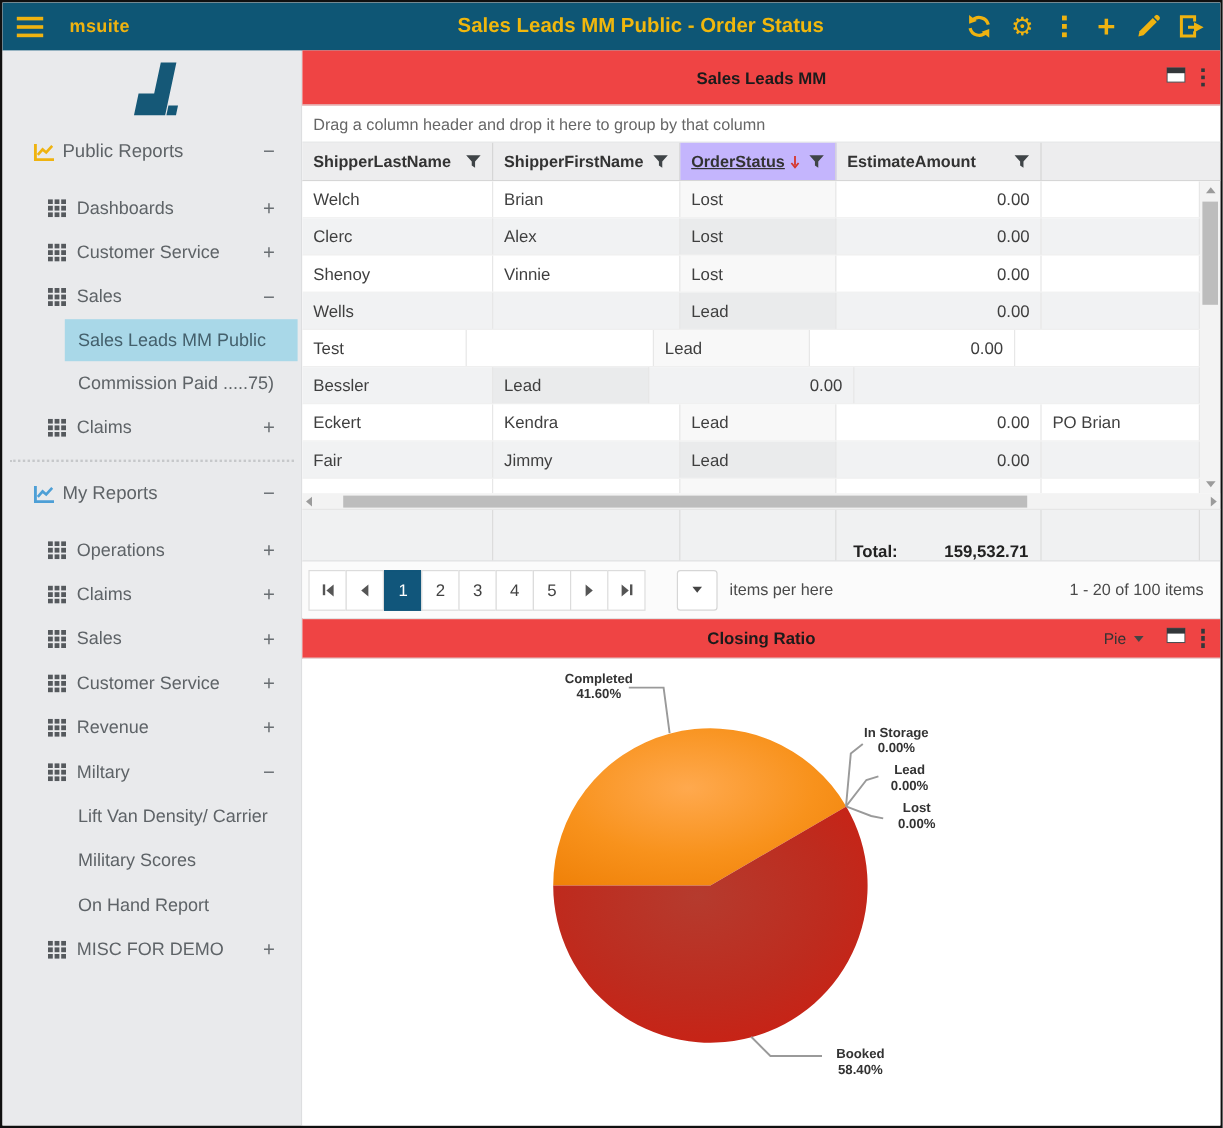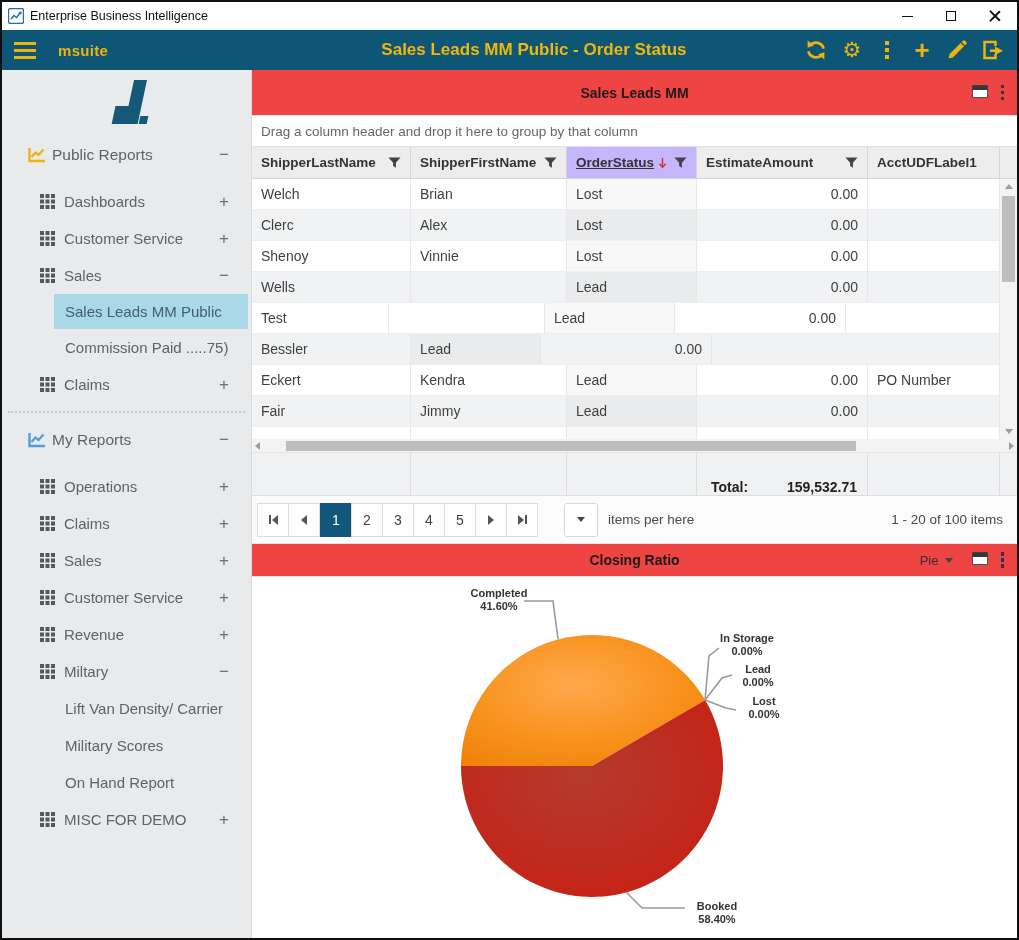--- a/index.html
+++ b/index.html
@@ -111,41 +111,20 @@
   
   .chart-area { flex:1; position:relative; background:#fff; min-height:0; }
   .chart-area svg { display:block; }
   .pie-label { font-size:11px; font-weight:bold; fill:#333; }
 </style>
 </head>
 <body>
 
 <div class="win">
 
-  <div class="titlebar">
-    <span class="app-icon">
-      <svg width="16" height="16" viewBox="0 0 16 16">
-        <rect x="0.5" y="0.5" width="15" height="15" rx="2" fill="#fff" stroke="#2B6C9E" stroke-width="1.4"></rect>
-        <polyline points="3,11 6,7.5 8.5,9.5 12.5,4.5" fill="none" stroke="#2B6C9E" stroke-width="1.6"></polyline>
-        <polygon points="13.5,3.5 13.5,7 10.5,4" fill="#2B6C9E"></polygon>
-      </svg>
-    </span>
-    <span class="tb-title">Enterprise Business Intelligence</span>
-    <div class="win-controls">
-      <div class="wc">
-          <span class="g-min"></span>
-        </div>
-      <div class="wc">
-          <span class="g-max"></span>
-        </div>
-      <div class="wc">
-          <span class="g-close"></span>
-        </div>
-    </div>
-  </div>
 
   <div class="appbar">
     <div class="hamburger">
         <i></i>
         <i></i>
         <i></i>
       </div>
     <span class="brand">msuite</span>
     <span class="app-title">Sales Leads MM Public - Order Status</span>
     <div class="appbar-icons">
@@ -474,23 +453,20 @@
             </span>
           </div>
           <div class="th" style="width: 171px;">
             <span>EstimateAmount</span>
             <span class="fico">
               <svg width="13" height="13" viewBox="0 0 14 14">
                 <path d="M0.5 1.5h13L8.5 7.2v5.4l-3-1.9V7.2z" fill="#3F4447"></path>
               </svg>
             </span>
           </div>
-          <div class="th" style="flex: 1 1 0%;">
-            <span>AcctUDFLabel1</span>
-          </div>
         </div>
 
       <div class="rows-viewport">
         <div class="rows" id="tbody">
             <div class="tr">
               <div class="td" style="width: 159px;">Welch</div>
               <div class="td" style="width: 156px;">Brian</div>
               <div class="td sorted" style="width: 130px;">Lost</div>
               <div class="td num" style="width: 171px;">0.00</div>
               <div class="td" style="flex: 1 1 0%;"></div>
@@ -527,21 +503,21 @@
               <div class="td" style="width: 159px;">Bessler</div>
               <div class="td sorted" style="width: 130px;">Lead</div>
               <div class="td num" style="width: 171px;">0.00</div>
               <div class="td" style="flex: 1 1 0%;"></div>
             </div>
             <div class="tr">
               <div class="td" style="width: 159px;">Eckert</div>
               <div class="td" style="width: 156px;">Kendra</div>
               <div class="td sorted" style="width: 130px;">Lead</div>
               <div class="td num" style="width: 171px;">0.00</div>
-              <div class="td" style="flex: 1 1 0%;">PO Number</div>
+              <div class="td" style="flex: 1 1 0%;">PO Brian</div>
             </div>
             <div class="tr alt">
               <div class="td" style="width: 159px;">Fair</div>
               <div class="td" style="width: 156px;">Jimmy</div>
               <div class="td sorted" style="width: 130px;">Lead</div>
               <div class="td num" style="width: 171px;">0.00</div>
               <div class="td" style="flex: 1 1 0%;"></div>
             </div>
             <div class="tr">
               <div class="td" style="width: 159px;"></div>

